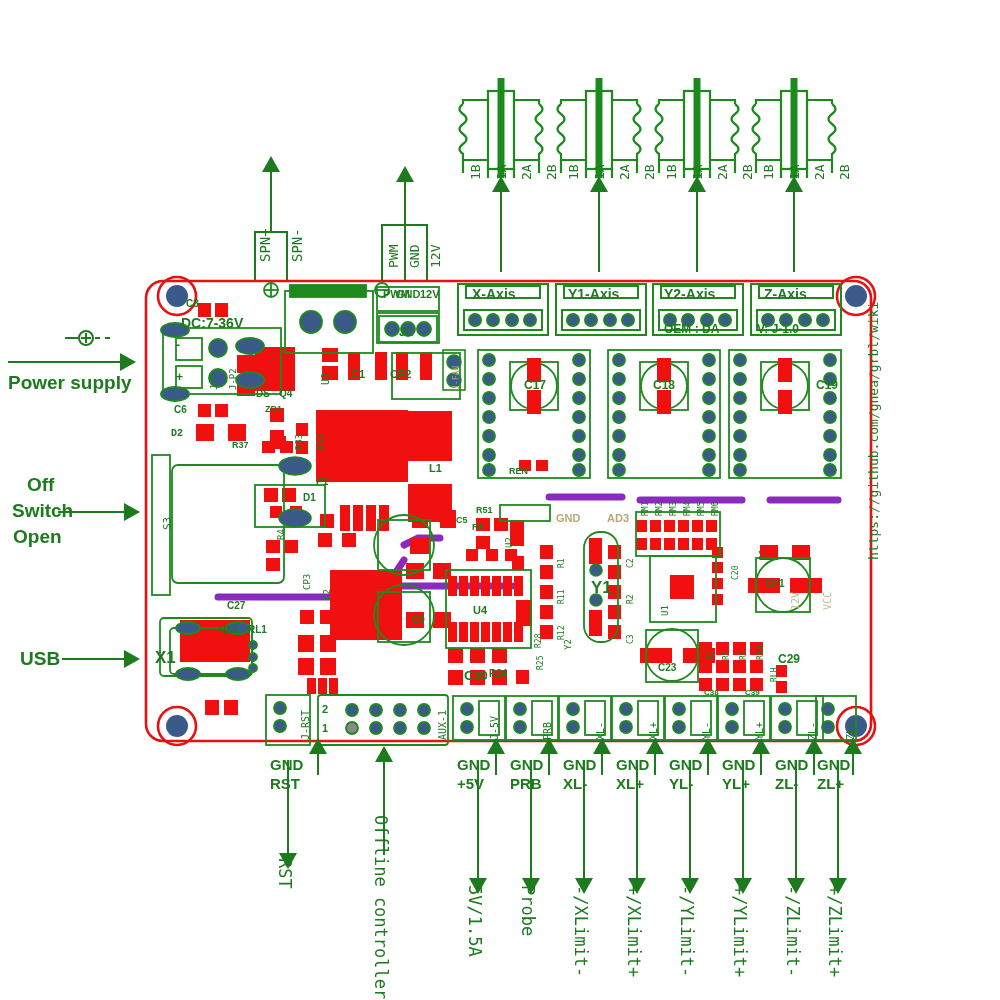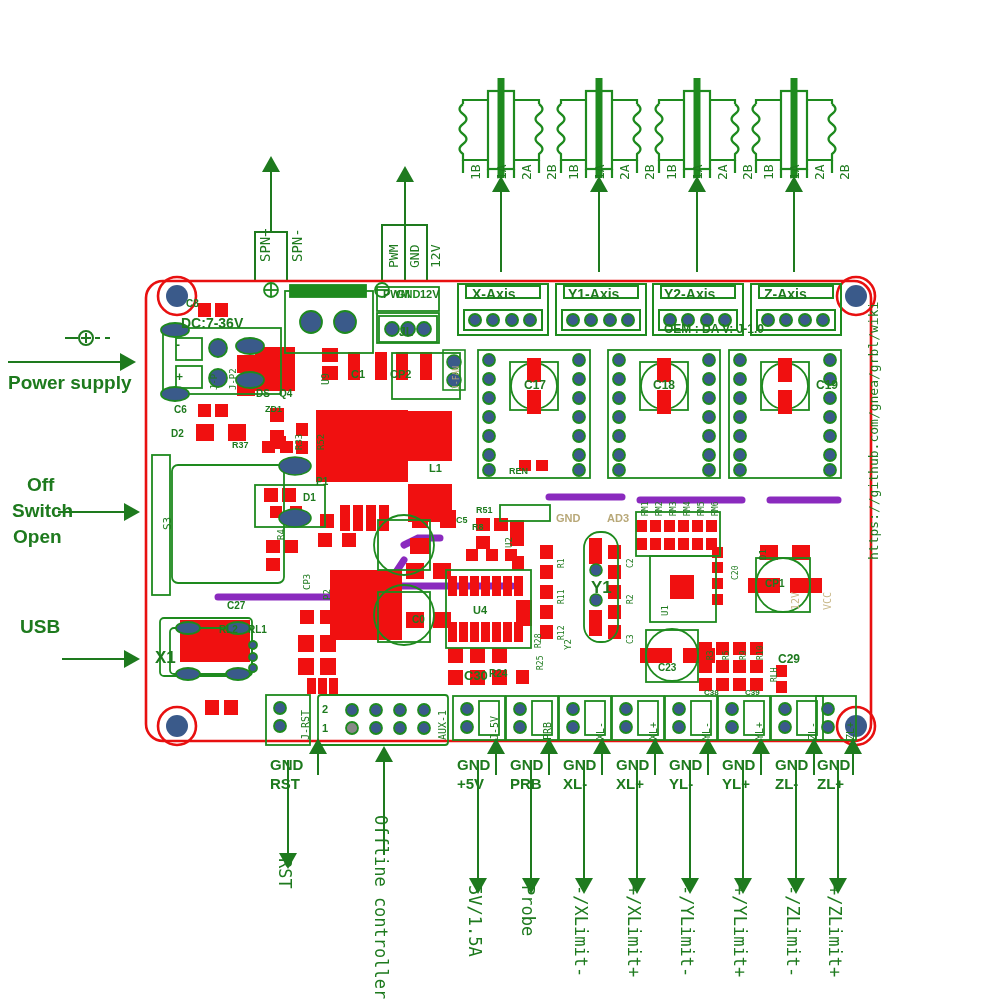--- a/index.html
+++ b/index.html
@@ -523,21 +523,21 @@
     <circle cx="253" cy="657" r="4" fill="#3a5a8a"></circle>
     <circle cx="253" cy="668" r="4" fill="#3a5a8a"></circle>
   </g>
 
 </svg>
 
 <div class="lbl" style="left:8px;top:372px;font-size:19px;">Power supply</div>
 <div class="lbl" style="left:27px;top:474px;font-size:19px;">Off</div>
 <div class="lbl" style="left:12px;top:500px;font-size:19px;">Switch</div>
 <div class="lbl" style="left:13px;top:526px;font-size:19px;">Open</div>
-<div class="lbl" style="left:20px;top:616px;font-size:19px;">USB</div>
+<div class="lbl" style="left:20px;top:648px;font-size:19px;">USB</div>
 
 <div class="vlbl" style="left:257px;top:262px;font-size:14px;transform:rotate(-90deg);">SPN+</div>
 <div class="vlbl" style="left:289px;top:262px;font-size:14px;transform:rotate(-90deg);">SPN-</div>
 
 <div class="vlbl" style="left:386px;top:268px;font-size:13px;transform:rotate(-90deg);">PWM</div>
 <div class="vlbl" style="left:407px;top:268px;font-size:13px;transform:rotate(-90deg);">GND</div>
 <div class="vlbl" style="left:428px;top:268px;font-size:13px;transform:rotate(-90deg);">12V</div>
 
 <div class="vlbl" style="left:468px;top:180px;font-size:13px;transform:rotate(-90deg);">1B</div>
 <div class="vlbl" style="left:494px;top:180px;font-size:13px;transform:rotate(-90deg);">1A</div>
@@ -557,36 +557,36 @@
 <div class="vlbl" style="left:761px;top:180px;font-size:13px;transform:rotate(-90deg);">1B</div>
 <div class="vlbl" style="left:787px;top:180px;font-size:13px;transform:rotate(-90deg);">1A</div>
 <div class="vlbl" style="left:812px;top:180px;font-size:13px;transform:rotate(-90deg);">2A</div>
 <div class="vlbl" style="left:837px;top:180px;font-size:13px;transform:rotate(-90deg);">2B</div>
 
 <div class="lbl" style="left:472px;top:286px;font-size:14px;">X-Axis</div>
 <div class="lbl" style="left:568px;top:286px;font-size:14px;">Y1-Axis</div>
 <div class="lbl" style="left:664px;top:286px;font-size:14px;">Y2-Axis</div>
 <div class="lbl" style="left:764px;top:286px;font-size:14px;">Z-Axis</div>
 <div class="lbl" style="left:664px;top:322px;font-size:12px;">OEM : DA</div>
-<div class="lbl" style="left:722px;top:322px;font-size:12px;">V: J-1.0</div>
+<div class="lbl" style="left:757px;top:322px;font-size:12px;">V: J-1.0</div>
 
 <div class="lbl" style="left:181px;top:315px;font-size:14px;">DC:7-36V</div>
 <div class="lbl" style="left:399px;top:325px;font-size:12px;">JL</div>
 <div class="lbl" style="left:383px;top:288px;font-size:11px;">PWM</div>
 <div class="lbl" style="left:396px;top:288px;font-size:11px;color:#1e8a1e;">GND</div>
 <div class="lbl" style="left:420px;top:288px;font-size:11px;">12V</div>
 
 <div class="lbl" style="left:186px;top:298px;font-size:10px;">C8</div>
 <div class="lbl" style="left:256px;top:388px;font-size:10px;">DS</div>
 <div class="lbl" style="left:279px;top:388px;font-size:10px;">Q4</div>
 <div class="vlbl" style="left:320px;top:385px;font-size:10px;transform:rotate(-90deg);">U9</div>
 <div class="lbl" style="left:351px;top:368px;font-size:11px;">C1</div>
 <div class="lbl" style="left:390px;top:368px;font-size:11px;">CP2</div>
 <div class="lbl" style="left:174px;top:404px;font-size:10px;">C6</div>
-<div class="lbl" style="left:171px;top:428px;font-size:10px;">D2</div>
+<div class="lbl" style="left:171px;top:428px;font-size:10px;font-family:Liberation Mono, monospace;">D2</div>
 <div class="lbl" style="left:265px;top:404px;font-size:9px;">ZD1</div>
 <div class="vlbl" style="left:294px;top:450px;font-size:9px;transform:rotate(-90deg);">R33</div>
 <div class="vlbl" style="left:316px;top:450px;font-size:9px;transform:rotate(-90deg);">R52</div>
 <div class="lbl" style="left:232px;top:440px;font-size:9px;">R37</div>
 <div class="lbl" style="left:316px;top:476px;font-size:10px;">P1</div>
 <div class="lbl" style="left:429px;top:462px;font-size:11px;">L1</div>
 <div class="vlbl" style="left:161px;top:530px;font-size:11px;transform:rotate(-90deg);">S3</div>
 <div class="lbl" style="left:303px;top:492px;font-size:10px;">D1</div>
 <div class="vlbl" style="left:276px;top:540px;font-size:9px;transform:rotate(-90deg);">R4</div>
 <div class="vlbl" style="left:302px;top:590px;font-size:9px;transform:rotate(-90deg);">CP3</div>

